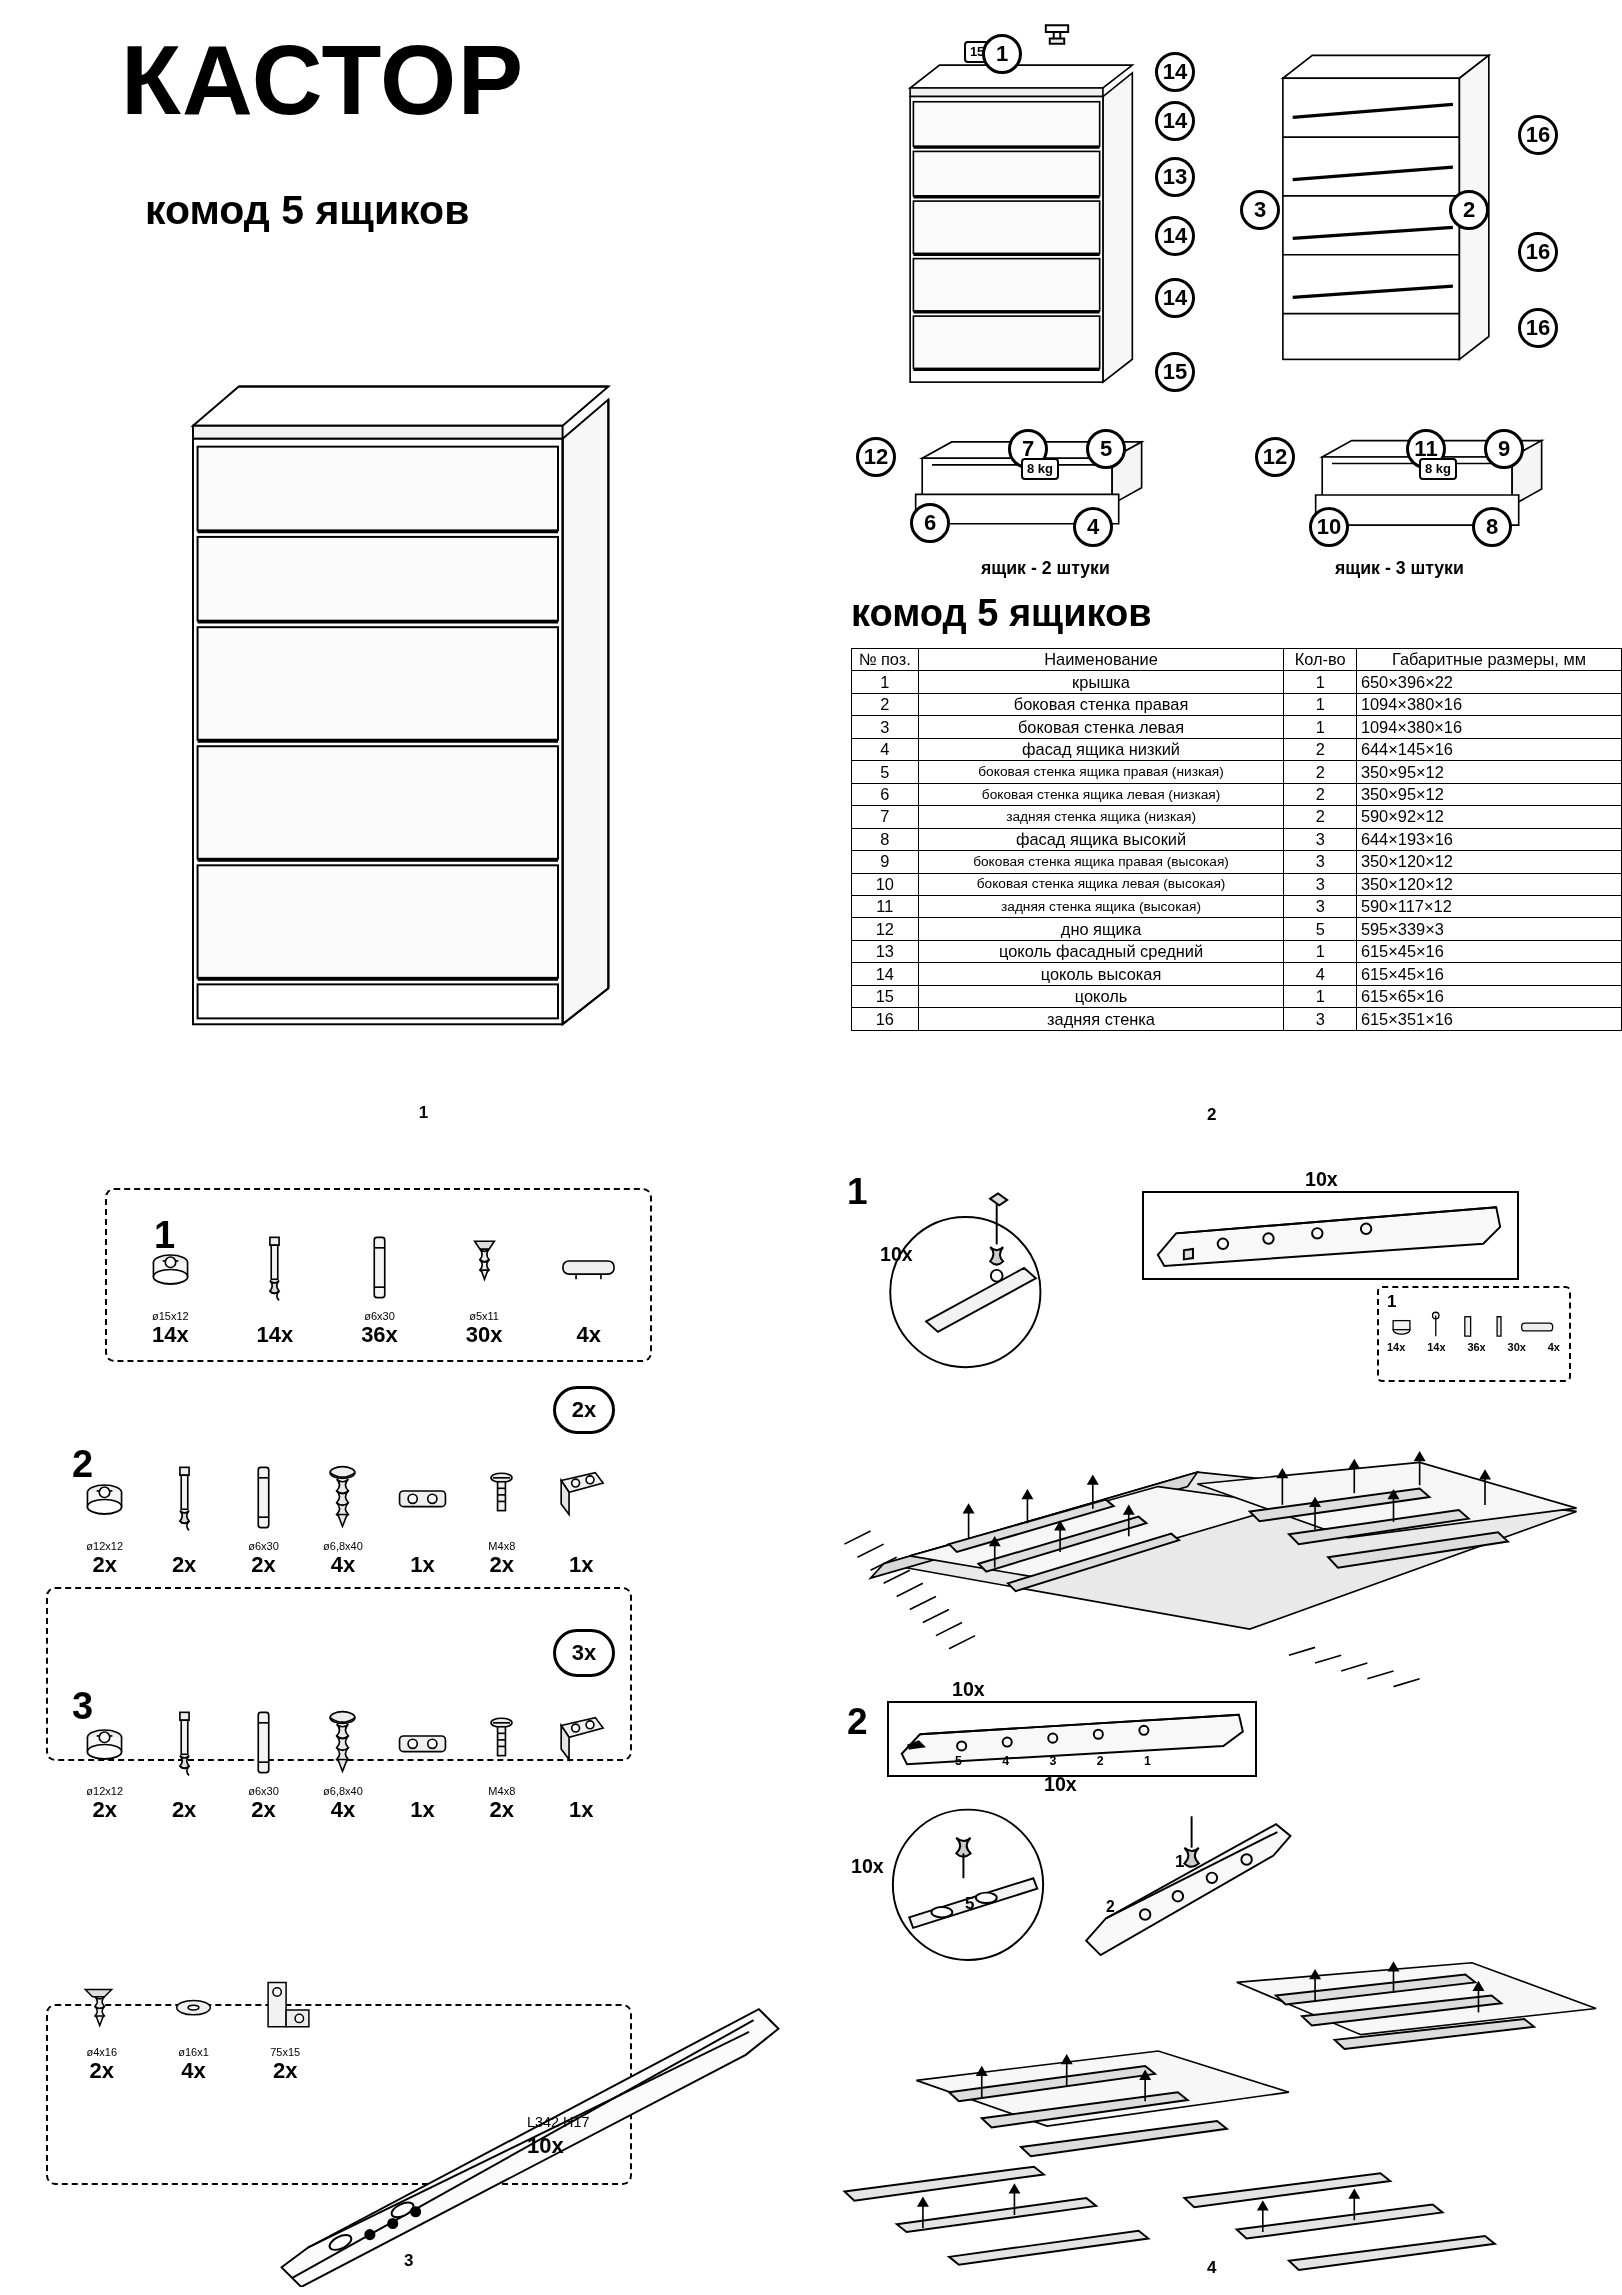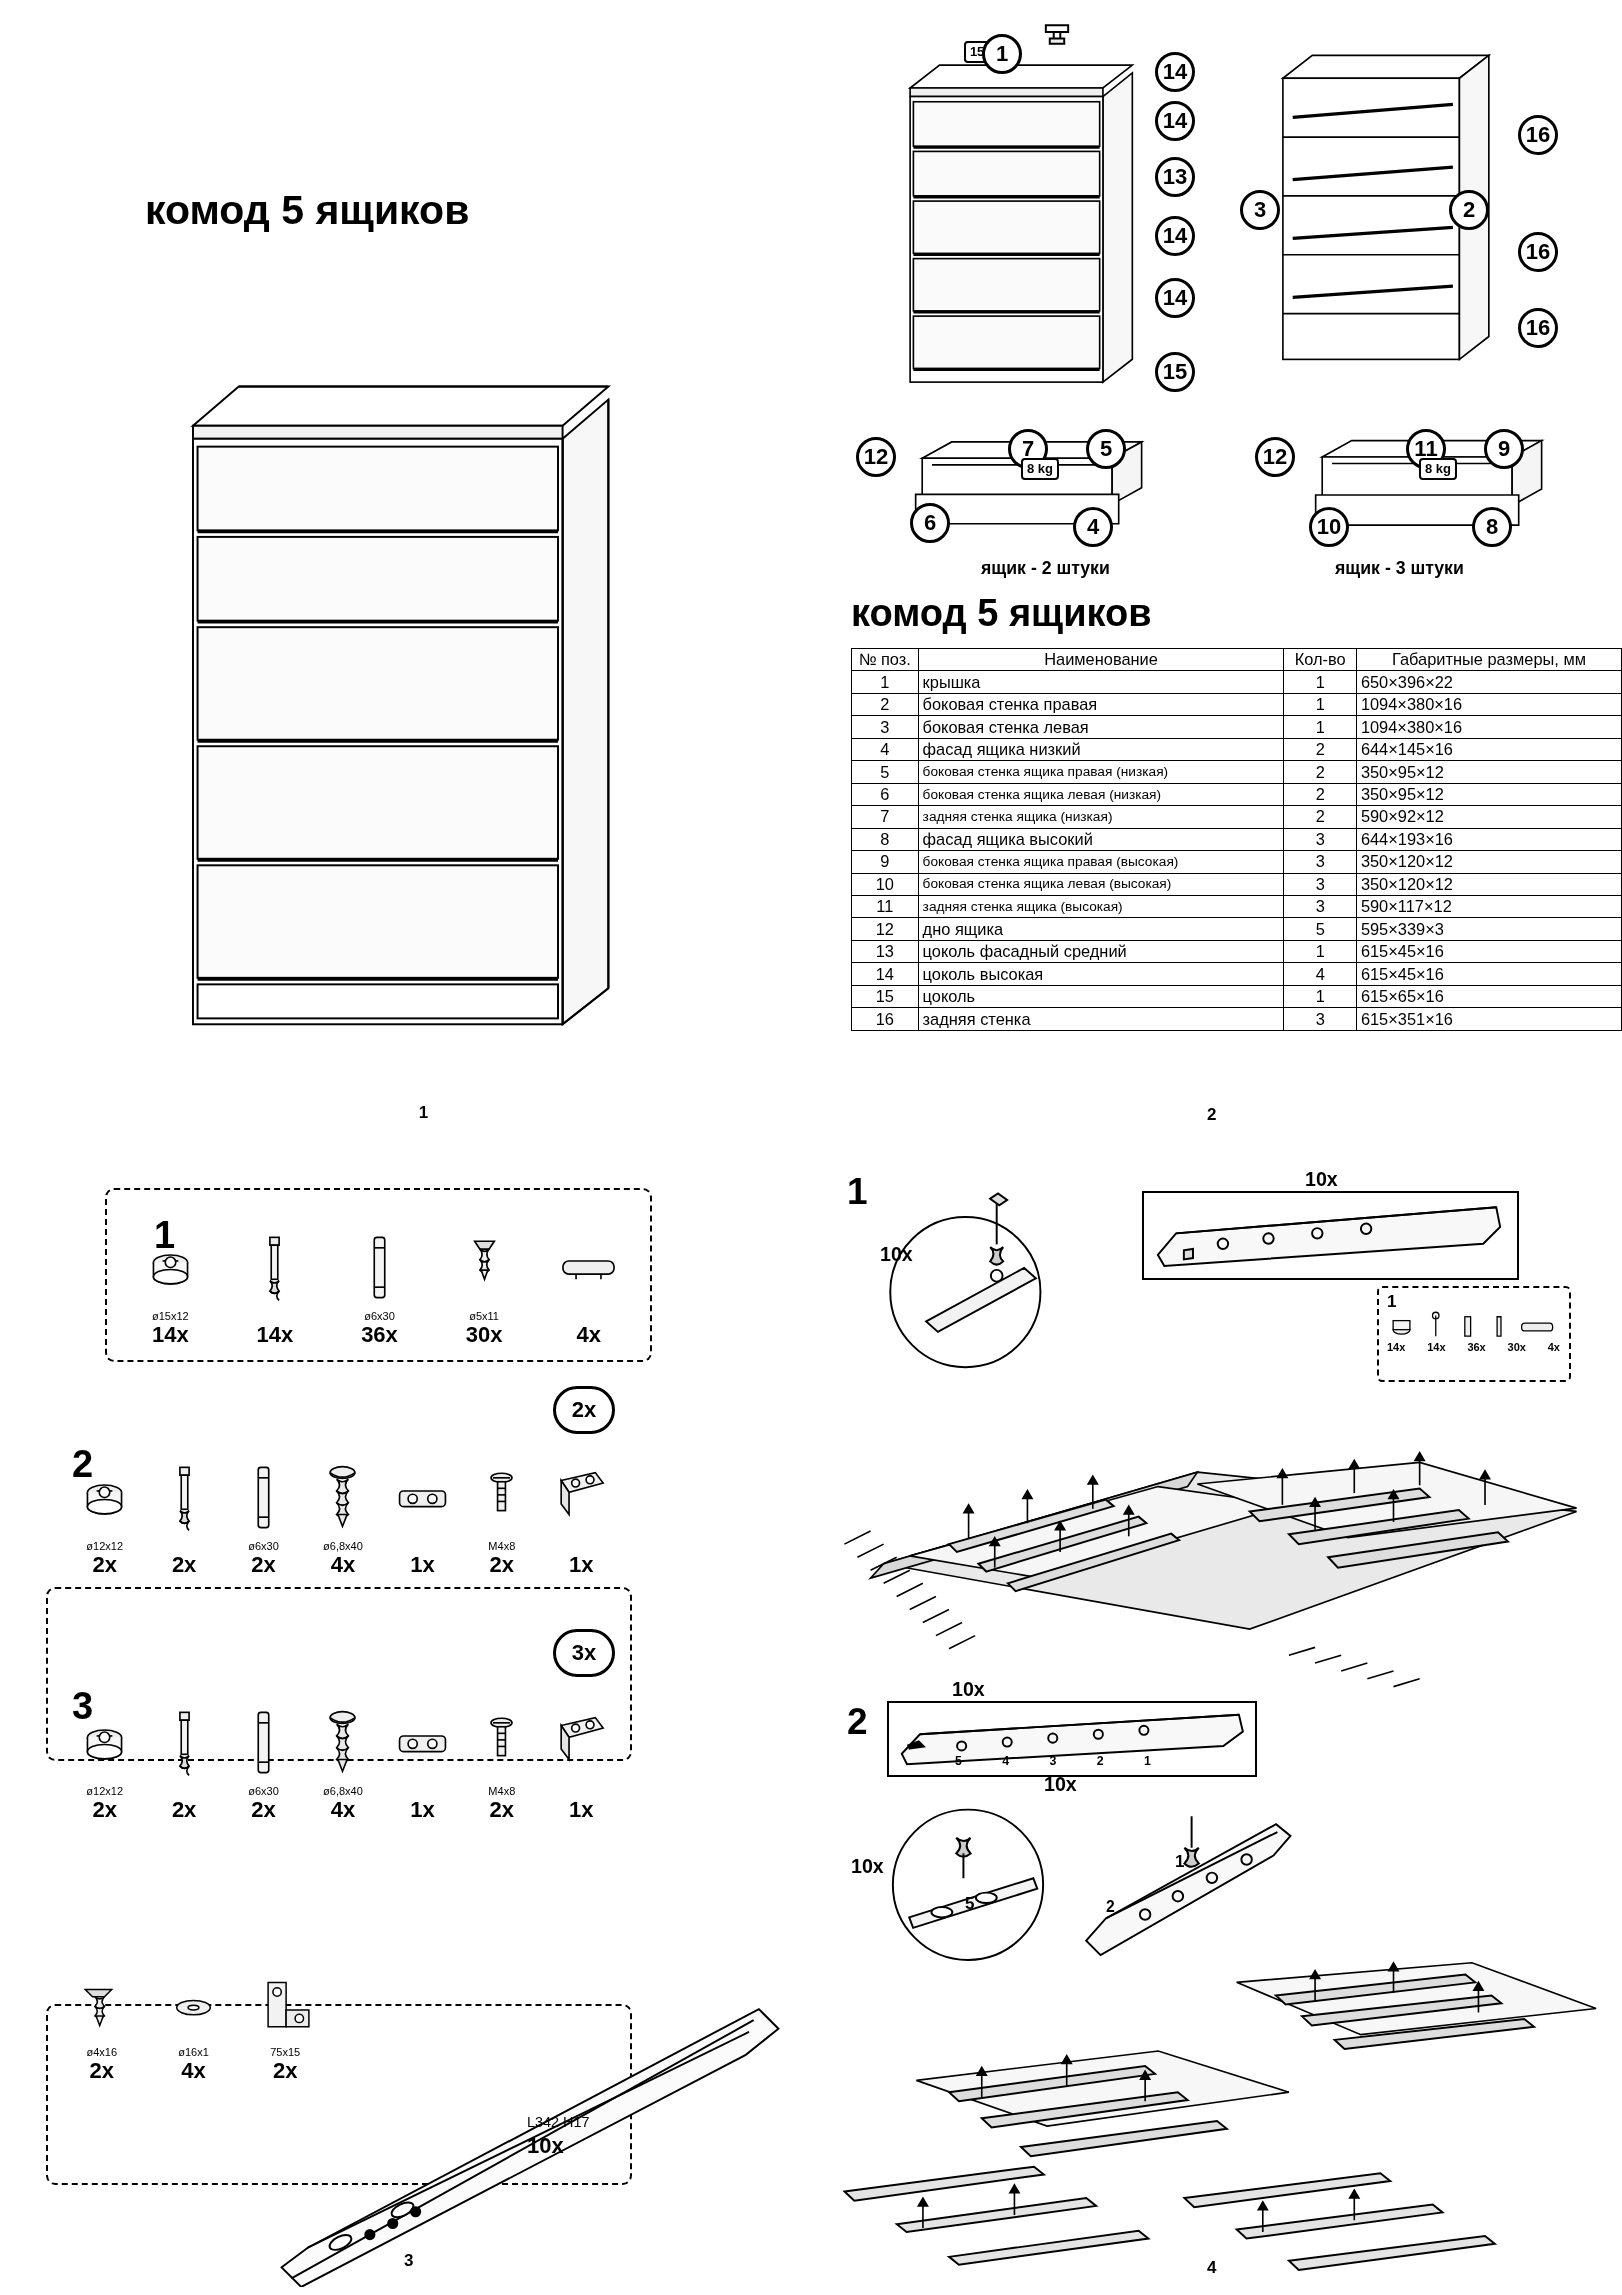--- a/index.html
+++ b/index.html
@@ -32,21 +32,21 @@
   .tbl-title{font-size:38px;font-weight:bold;}
   table.parts{
     border-collapse:collapse;font-size:16.4px;
   }
   table.parts td,table.parts th{
     border:1.3px solid #000;padding:1.3px 3.9px;line-height:1.15;
     font-weight:normal;
   }
   table.parts th{font-weight:normal;text-align:center;font-size:16.4px;}
   table.parts td.num{text-align:center;width:59px;}
-  table.parts td.nm{text-align:left;width:366px;}
+  table.parts td.nm{text-align:center;width:366px;}
   table.parts td.qty{text-align:center;width:65px;}
   table.parts td.dim{text-align:left;width:262px;}
   td.small{font-size:13.7px;}
 
   
   .hwbox{
     border:2.6px dashed #000;border-radius:9.2px;background:#fff;
     position:relative;
   }
   .hw-index{font-size:38px;font-weight:bold;}
@@ -56,20 +56,21 @@
   .step-num{font-size:37px;font-weight:bold;}
   .cap-b{font-size:17.7px;font-weight:bold;}
 
   svg{display:block;}
 </style>
 </head>
 <body>
 
 <div class="page">
 
+  <div class="abs title" style="left:121px;top:31px;">КАСТОР</div>
   <div class="abs subtitle" style="left:145px;top:190px;">комод 5 ящиков</div>
 
   <div class="abs" style="left:157px;top:347px;">
     <svg width="471" height="720" viewBox="0 0 720 1100">
       <g fill="none" stroke="#000" stroke-width="3">
 
         <polygon points="55,120 620,120 690,60 125,60" fill="#ffffff"></polygon>
         <polygon points="55,140 620,140 620,120 55,120" fill="#f2f2f2"></polygon>
 
         <polygon points="620,140 690,80 690,980 620,1035" fill="#f7f7f7"></polygon>

